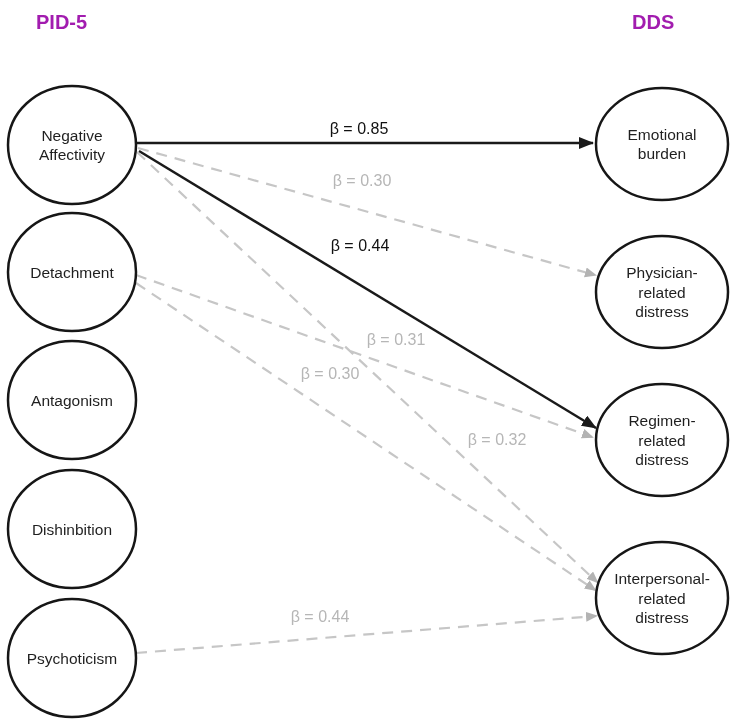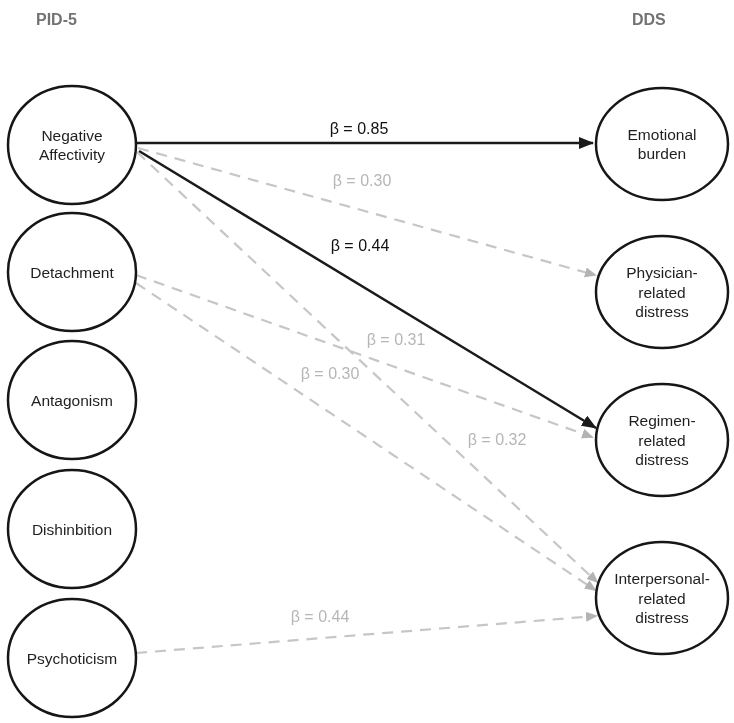--- a/index.html
+++ b/index.html
@@ -11,23 +11,23 @@
     position: relative;
     width: 734px;
     height: 723px;
     background: #ffffff;
     font-family: "Liberation Sans", sans-serif;
     overflow: hidden;
   }
   .col-title {
     position: absolute;
     top: 11px;
-    font-size: 16px;
+    font-size: 20px;
     font-weight: bold;
-    color: #737373;
+    color: #a21caf;
     white-space: nowrap;
   }
   #title-left { left: 36px; }
   #title-right { left: 632px; }
   #diagram-svg {
     position: absolute;
     left: 0;
     top: 0;
   }
   .node-text {

